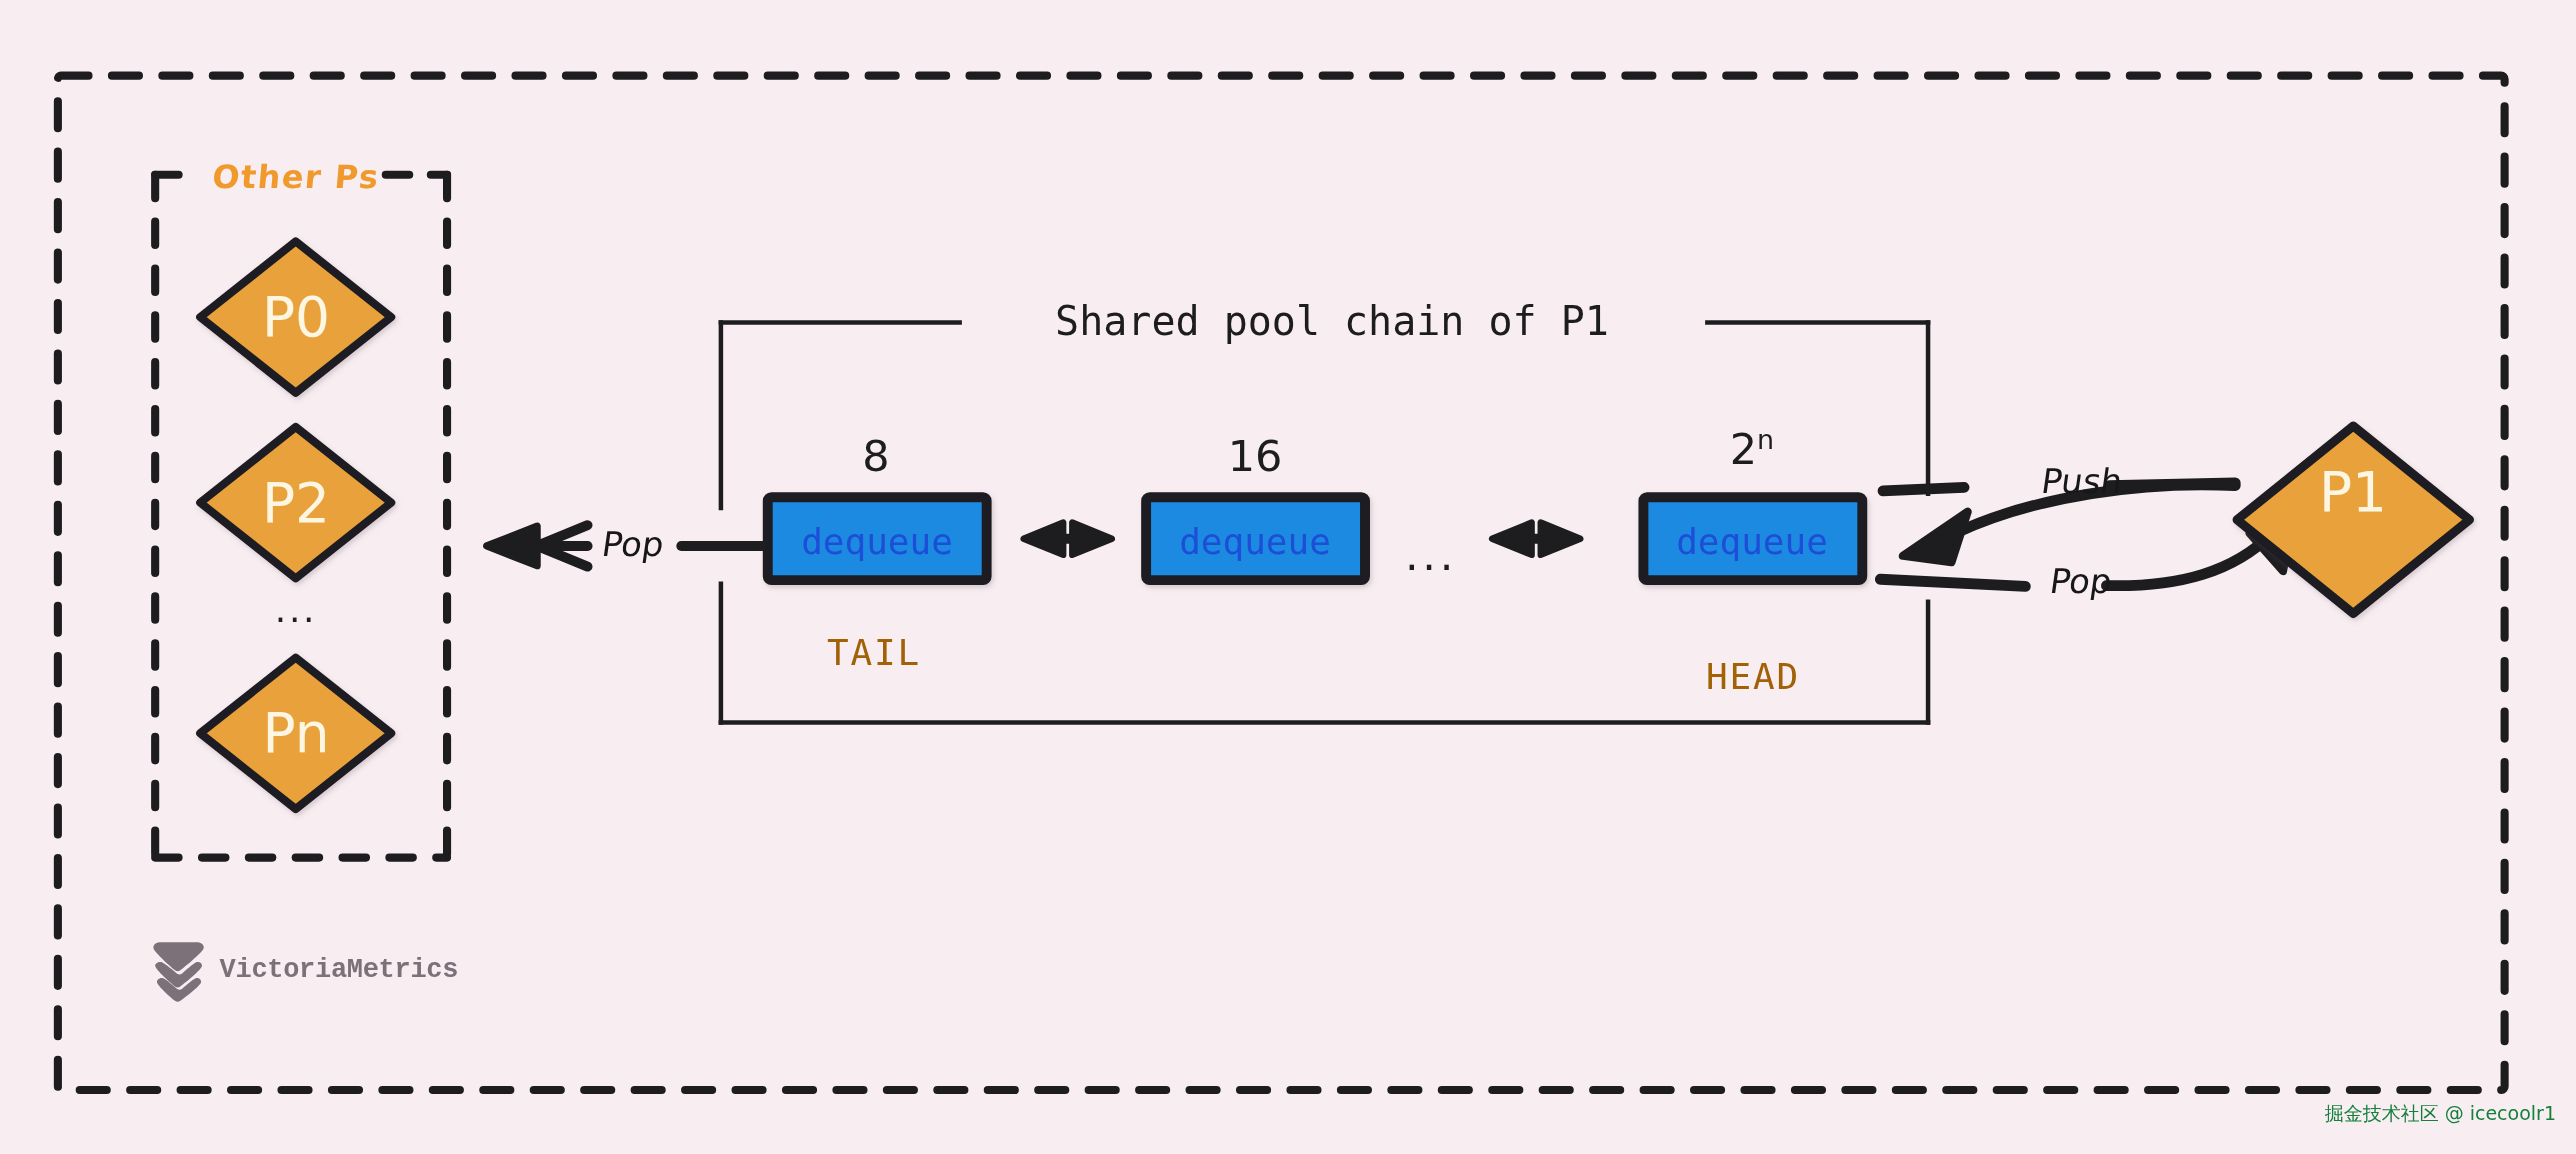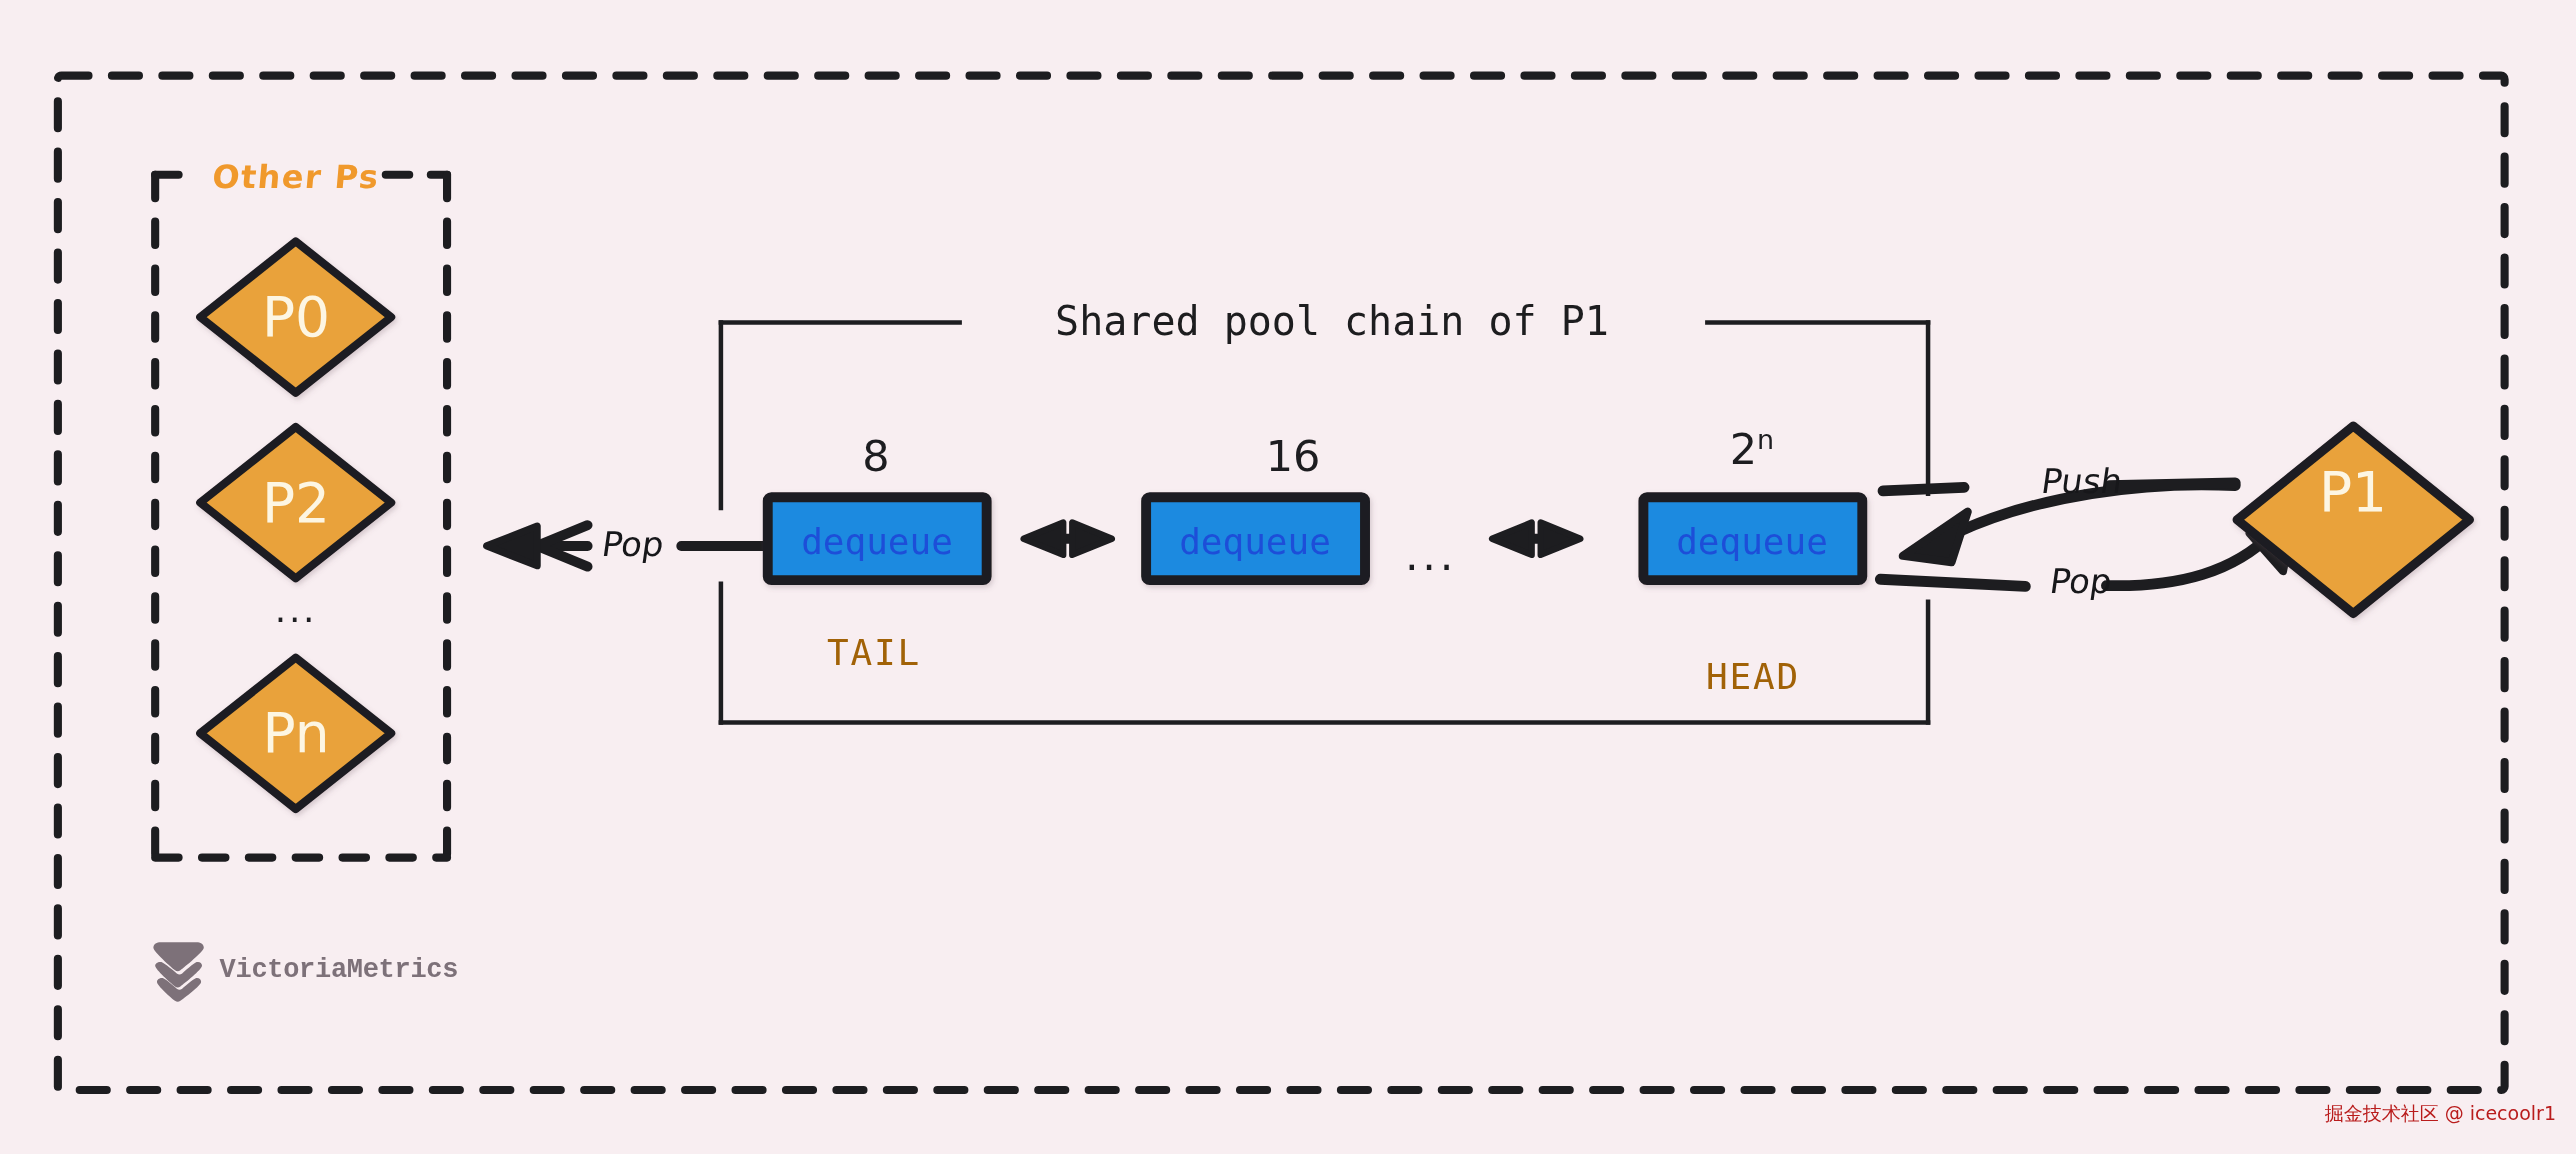--- a/index.html
+++ b/index.html
@@ -127,21 +127,21 @@
     letter-spacing: -0.3px;
   }
 
   
   #watermark {
     position: absolute;
     right: 20px;
     top: 1101px;
     font-family: "DejaVu Sans", sans-serif;
     font-size: 19px;
-    color: #b91c1c;
+    color: #15803d;
     white-space: nowrap;
     text-align: center;
   }
 </style>
 </head>
 <body>
 
 <div id="canvas">
 
   <svg id="svg-layer" viewBox="0 0 2859 1281">
@@ -242,21 +242,21 @@
   <div class="txt node-label" style="left:296px; top:317px;">P0</div>
   <div class="txt node-label" style="left:296px; top:503px;">P2</div>
   <div class="txt dots-small" style="left:296px; top:609px;">...</div>
   <div class="txt node-label" style="left:296px; top:733px;">Pn</div>
 
   <div class="txt op-hand" style="left:633px; top:544px;">Pop</div>
 
   <div class="txt title-mono" style="left:1332px; top:321px;">Shared pool chain of P1</div>
 
   <div class="txt size-num" style="left:876px; top:456px;">8</div>
-  <div class="txt size-num" style="left:1293px; top:456px;">16</div>
+  <div class="txt size-num" style="left:1255px; top:456px;">16</div>
   <div class="txt size-num" style="left:1752px; top:449px;"><span>2</span><sup>n</sup></div>
 
   <div class="txt box-label" style="left:877px; top:541px;">dequeue</div>
   <div class="txt box-label" style="left:1255px; top:541px;">dequeue</div>
   <div class="txt box-label" style="left:1752px; top:541px;">dequeue</div>
 
   <div class="txt dots" style="left:1431px; top:555px;">...</div>
 
   <div class="txt endpoint-label" style="left:874px; top:652px;">TAIL</div>
   <div class="txt endpoint-label" style="left:1753px; top:676px;">HEAD</div>

